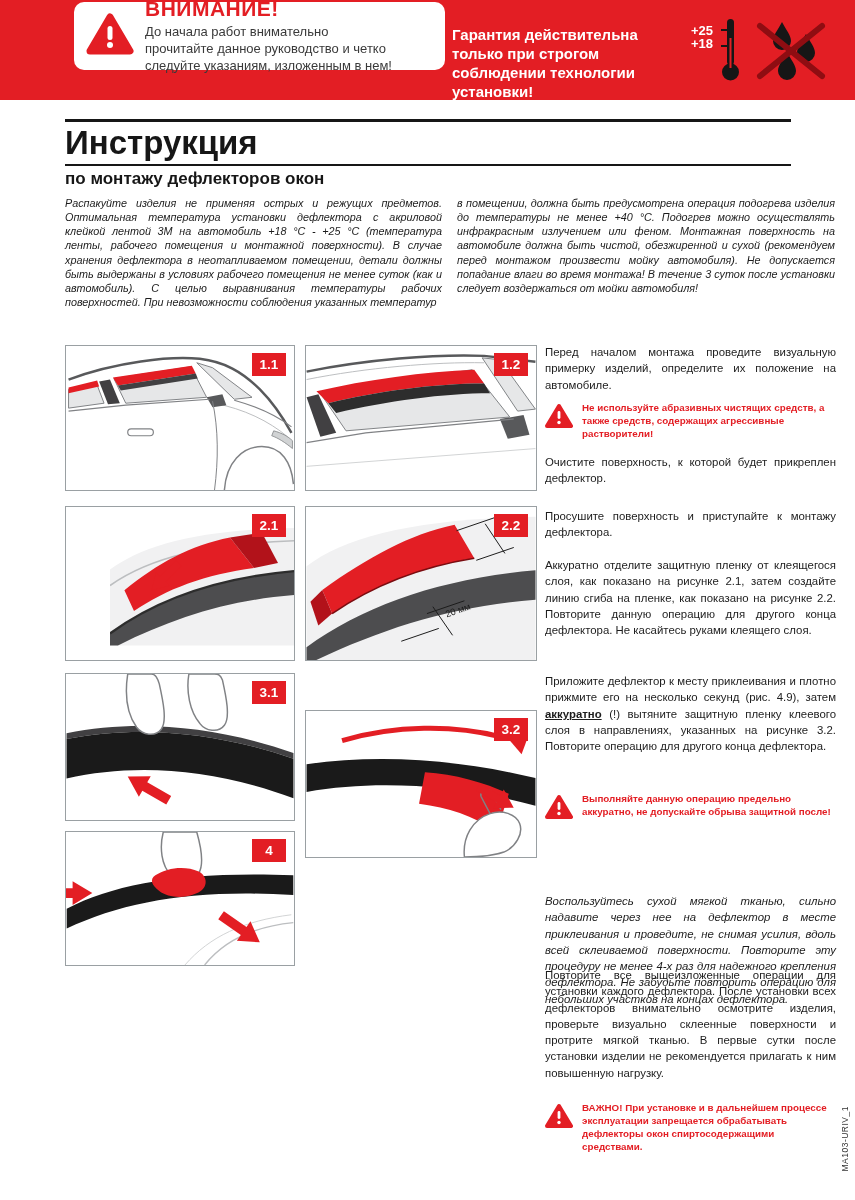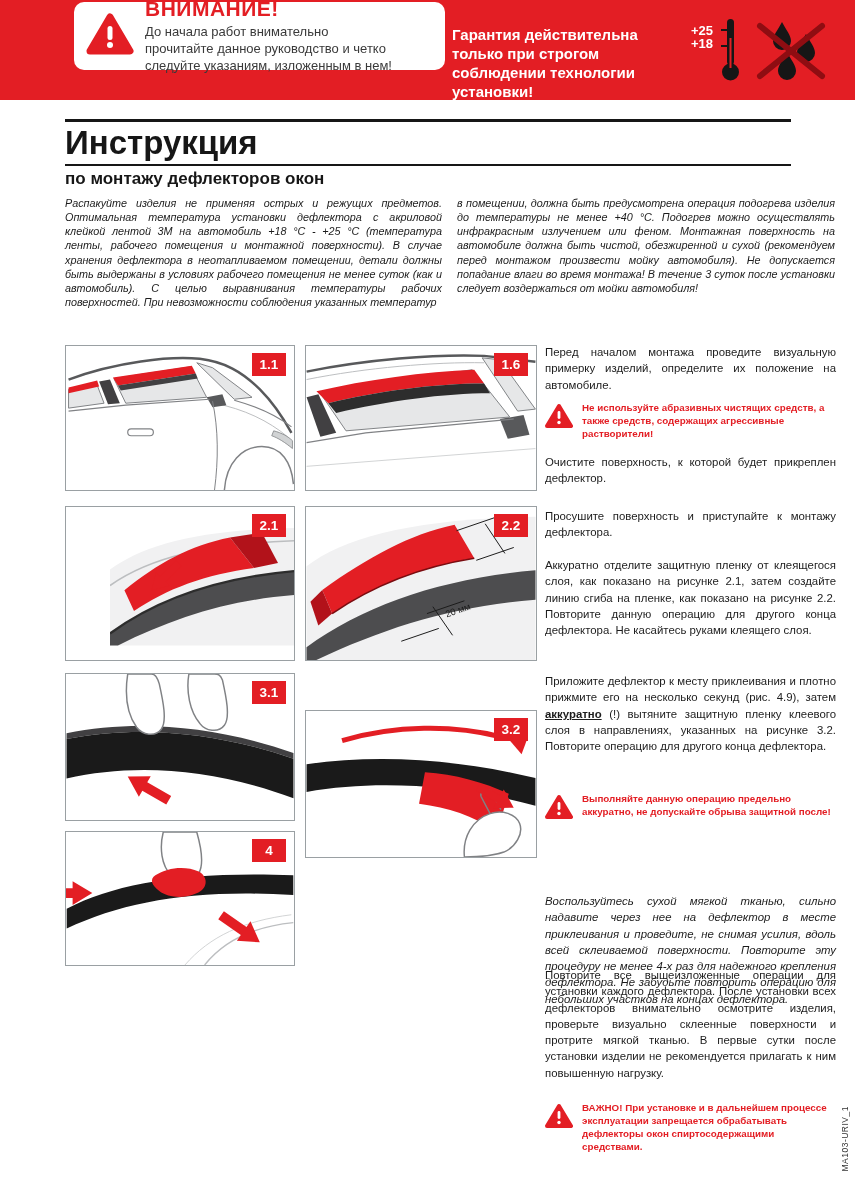--- a/index.html
+++ b/index.html
@@ -143,21 +143,21 @@
       <path d="M0,34 C60,22 130,16 180,17" fill="none" stroke="#bcbec0" stroke-width="1"></path>
       <path d="M178,12 L196,14 L232,64 L214,66 Z" fill="#e6e7e8" stroke="#808285" stroke-width="1"></path>
       <path d="M14,48 L168,24 L206,72 L40,86 Z" fill="#e6e7e8" stroke="#808285" stroke-width="1"></path>
       <path d="M10,46 C60,34 120,26 170,24 L180,38 C130,38 70,46 22,58 Z" fill="#e31e24"></path>
       <path d="M22,58 C70,46 130,38 180,38 L186,48 C140,48 80,56 30,68 Z" fill="#2d2d2d"></path>
       <path d="M0,52 L12,49 L30,88 L14,92 Z" fill="#414042"></path>
       <path d="M196,74 L220,70 L226,90 L204,94 Z" fill="#58595b"></path>
       <path d="M0,98 L60,88 L210,74" fill="none" stroke="#808285" stroke-width="1.3"></path>
       <path d="M0,122 L232,104" fill="none" stroke="#d1d3d4" stroke-width="1"></path>
     </svg>
-    <figcaption class="badge">1.6</figcaption>
+    <figcaption class="badge">1.2</figcaption>
   </figure>
 
   <figure class="fig" id="f21">
     <svg viewBox="0 0 230 155">
       <path d="M0,155 L0,60 C40,30 110,10 230,8 L230,155 Z" fill="#f1f1f2"></path>
       <path d="M0,80 C50,45 120,28 230,24" fill="none" stroke="#bcbec0" stroke-width="2"></path>
       <path d="M0,140 C60,96 140,70 230,62 L230,92 C150,98 80,120 10,155 L0,155 Z" fill="#4d4d4f"></path>
       <path d="M0,140 C60,96 140,70 230,62" fill="none" stroke="#2d2d2d" stroke-width="3"></path>
       <path d="M30,112 C70,84 120,66 180,58 L150,20 C100,30 60,52 18,86 Z" fill="#e31e24"></path>
       <path d="M150,20 L180,58 L210,52 L190,14 Z" fill="#b2121a"></path>

